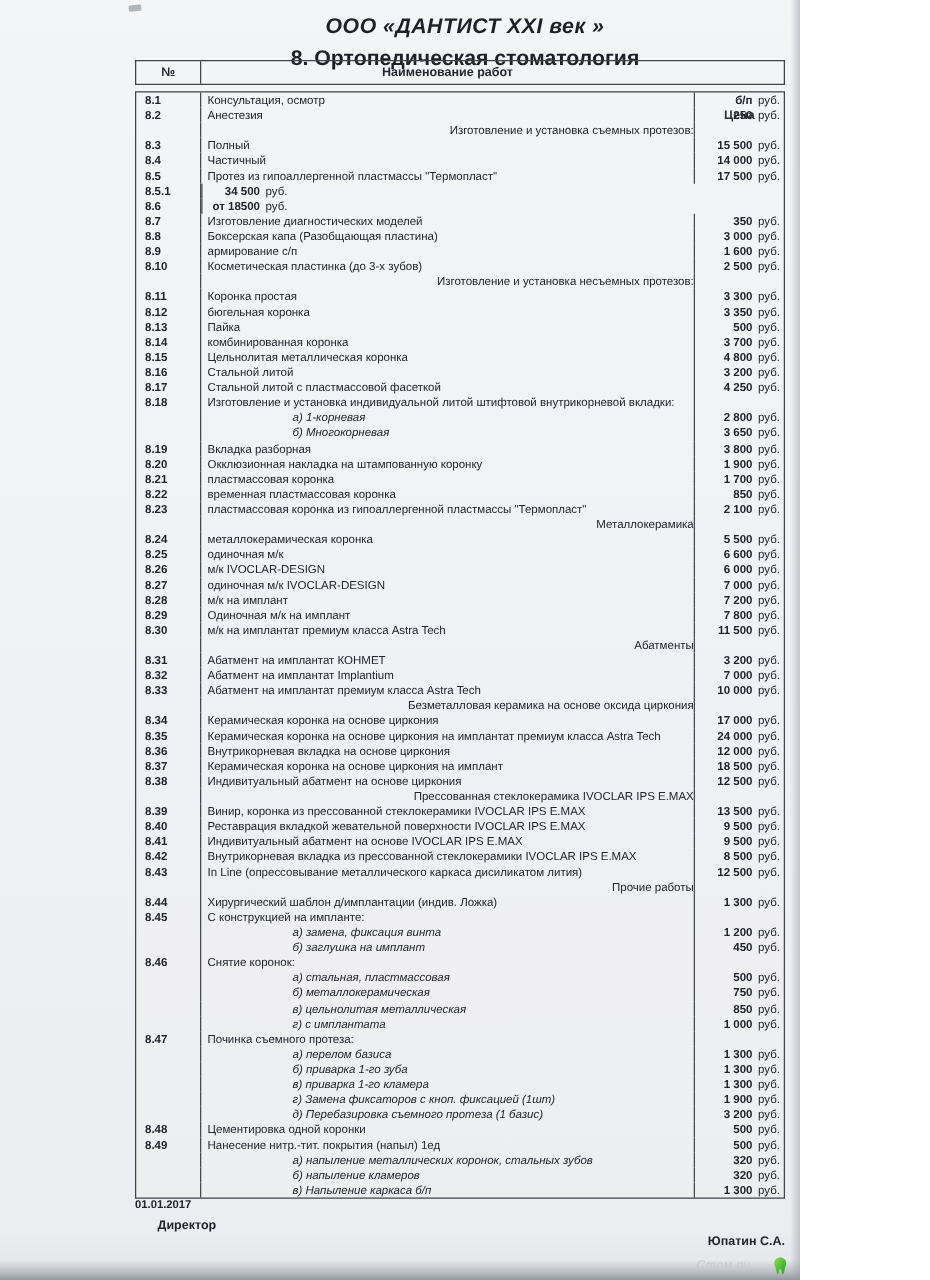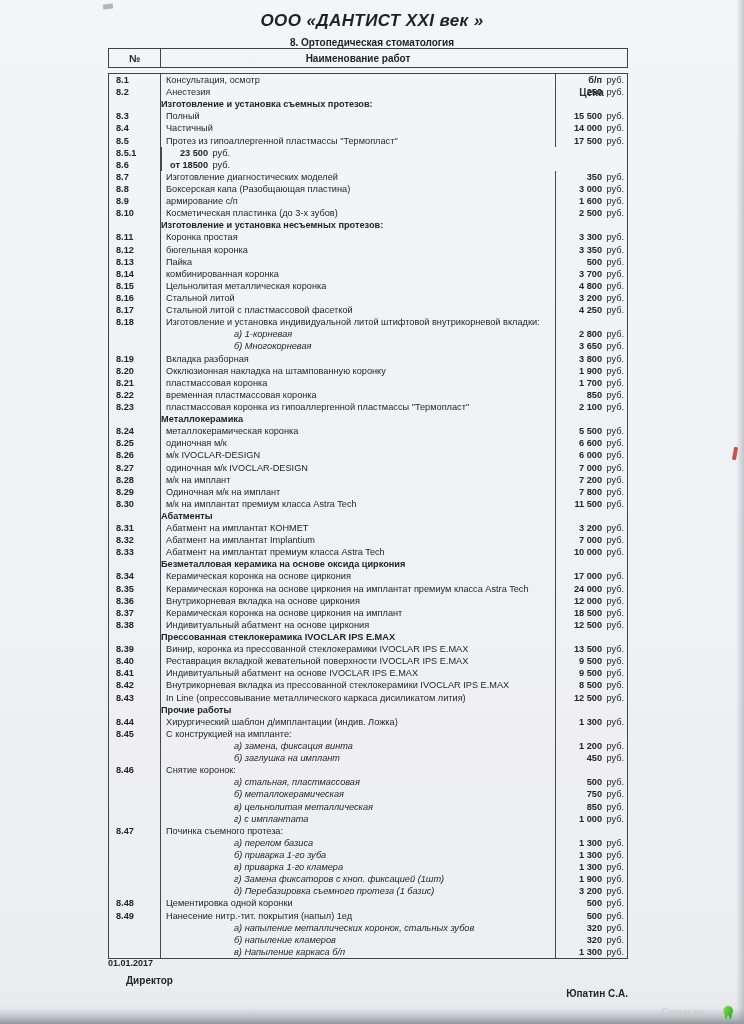--- a/index.html
+++ b/index.html
@@ -2,21 +2,21 @@
 <html><head>
 <meta charset="utf-8">
 <style>
   html,body { margin:0; padding:0; }
   body {
     width:744px; height:1024px; overflow:hidden;
     background:#ffffff;
     font-family:"Liberation Sans", sans-serif;
   }
   .page {
-    position:relative; width:744px; height:1024px; overflow:hidden;
+    position:relative; width:640px; height:1024px; overflow:hidden;
     background:linear-gradient(180deg,#f4f5f7 0%, #f0f1f4 55%, #ecedf0 96%, #e3e5e8 100%);
     color:#23252c;
   }
   
   .scan-edge-bottom{
     position:absolute; left:0; right:0; bottom:0; height:16px;
     background:linear-gradient(180deg, rgba(140,146,152,0) 0%, rgba(138,144,150,.45) 60%, rgba(116,122,128,.72) 100%);
   }
   .scan-edge-right{
     position:absolute; top:0; right:0; bottom:0; width:8px;
@@ -30,21 +30,21 @@
     position:absolute; left:733px; top:447px; width:4px; height:13px;
     background:#c03a30; opacity:.85; transform:rotate(10deg); border-radius:1px;
   }
   
   .doc-title{
     position:absolute; top:11px; left:0; width:744px; text-align:center;
     font-size:17px; font-weight:bold; font-style:italic; letter-spacing:.4px; color:#1e2027;
   }
   .doc-subtitle{
     position:absolute; top:37px; left:0; width:744px; text-align:center;
-    font-size:10px; font-weight:bold; color:#1e2027;
+    font-size:17px; font-weight:bold; color:#1e2027;
   }
   
   .thead{
     position:absolute; top:48px; left:108px; width:520px; height:20px;
     display:flex; border:1px solid #40434b; box-sizing:border-box; 
   }
   .thead .hcell{ display:flex; align-items:center; justify-content:center;
     font-size:10px; font-weight:bold; }
   .thead .h-num{ width:52px; border-right:1px solid #40434b; box-sizing:border-box;}
   .thead .h-name{ flex:1; }
@@ -61,21 +61,21 @@
   }
   .row .c-name{
     flex:1; padding-left:5px; box-sizing:border-box;
     white-space:nowrap; overflow:hidden;
   }
   .row .c-price{
     width:72px; border-left:1px solid #454850; box-sizing:border-box; display:flex;
   }
   .c-price .val{ flex:1; text-align:right; font-weight:bold; }
   .c-price .rub{ width:25px; text-align:right; padding-right:3px; box-sizing:border-box; }
-  .row.section .c-name{ text-align:left; font-weight:bold; padding-left:0; }
+  .row.section .c-name{ text-align:right; font-weight:normal; padding-left:0; }
   .row.sub .c-name{ padding-left:73px; font-style:italic; }
   
   .doc-date{
     position:absolute; top:958px; left:108px; width:520px; 
     font-size:9px; font-weight:bold;
   }
   .sig-left{
     position:absolute; top:975px; left:126px; font-size:10px; font-weight:bold;
   }
   .sig-right{
@@ -147,21 +147,21 @@
         <div class="c-num">8.5</div>
         <div class="c-name">Протез из гипоаллергенной пластмассы "Термопласт"</div>
         <div class="c-price">
           <span class="val">17 500</span>
           <span class="rub">руб.</span>
         </div>
       </div>
       <div class="row item">
         <div class="c-num">8.5.1</div>
         <div class="c-price">
-          <span class="val">23 500</span>
+          <span class="val">34 500</span>
           <span class="rub">руб.</span>
         </div>
       </div>
       <div class="row item">
         <div class="c-num">8.6</div>
         <div class="c-price">
           <span class="val">от 18500</span>
           <span class="rub">руб.</span>
         </div>
       </div>

